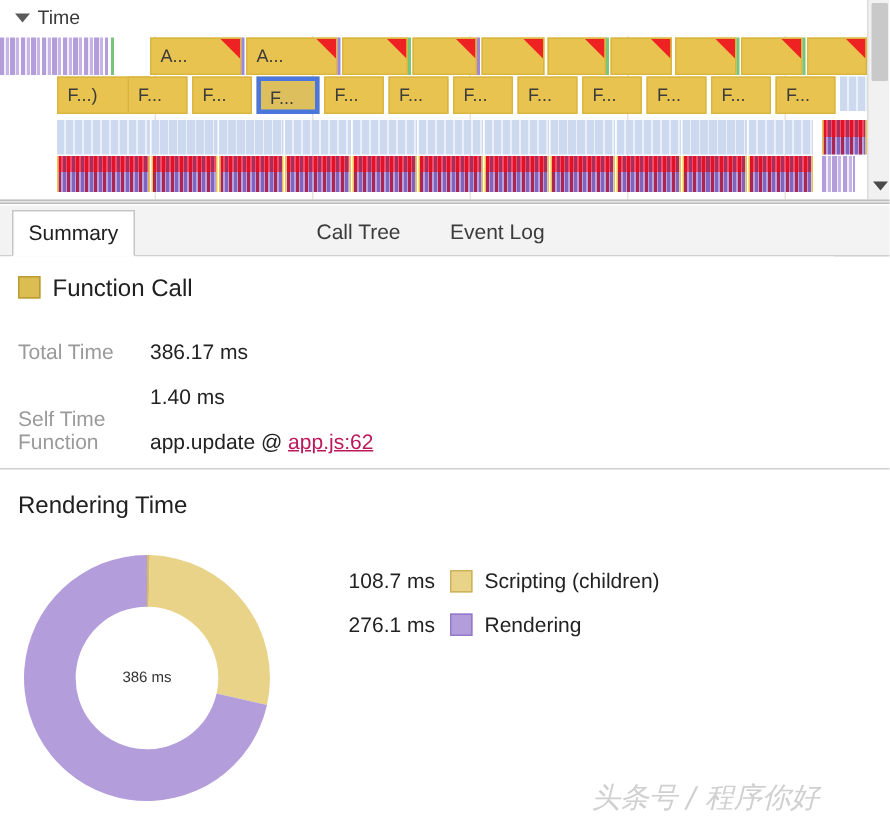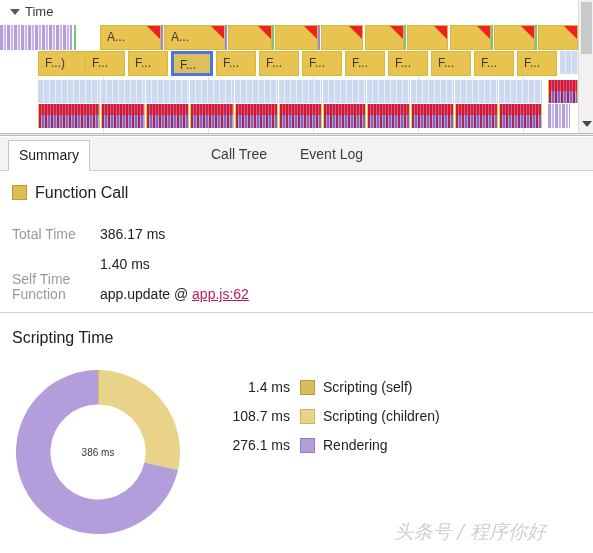--- a/index.html
+++ b/index.html
@@ -445,40 +445,35 @@
   <div class="dv-self">1.40 ms</div>
 
   <div class="drow dlabel" id="row-func">Function</div>
   <div class="dv-func">
     <span>app.update @</span>
     <a class="srclink" href="#">app.js:62</a>
   </div>
 
   <div id="section-divider"></div>
 
-  <div id="agg-title">Scripting Time</div>
+  <div id="agg-title">Rendering Time</div>
 
   <div id="donut-wrap">
     <svg id="donut" viewBox="0 0 172 172">
       <g id="donut-slices">
           <path d="M 86 4 A 82 82 0 0 1 87.86754869727616 4.021269454429202 L 87.08317824442017 38.45233628356895 A 47.559999999999995 47.559999999999995 0 0 0 86 38.440000000000005 Z" fill="#d9bc5f"></path>
           <path d="M 87.86754869727616 4.021269454429202 A 82 82 0 0 1 166.01555927764048 103.93070755676978 L 132.4090243810315 96.39981038292647 A 47.559999999999995 47.559999999999995 0 0 0 87.08317824442017 38.45233628356895 Z" fill="#e8d389"></path>
           <path d="M 166.01555927764048 103.93070755676978 A 82 82 0 1 1 85.99999999999991 4 L 85.99999999999994 38.440000000000005 A 47.559999999999995 47.559999999999995 0 1 0 132.4090243810315 96.39981038292647 Z" fill="#b39ddb"></path>
         </g>
     </svg>
     <div id="donut-center">386 ms</div>
   </div>
 
   <div id="legend">
     <div class="leg-row">
-      <span class="leg-val">1.4 ms</span>
-      <span class="leg-sw" id="sw0" style="background: rgb(217, 188, 95); border: 1px solid rgb(185, 155, 51);"></span>
-      <span class="leg-name">Scripting (self)</span>
-    </div>
-    <div class="leg-row">
       <span class="leg-val">108.7 ms</span>
       <span class="leg-sw" id="sw1" style="background: rgb(232, 211, 137); border: 1px solid rgb(205, 179, 95);"></span>
       <span class="leg-name">Scripting (children)</span>
     </div>
     <div class="leg-row">
       <span class="leg-val">276.1 ms</span>
       <span class="leg-sw" id="sw2" style="background: rgb(179, 157, 219); border: 1px solid rgb(148, 121, 201);"></span>
       <span class="leg-name">Rendering</span>
     </div>
   </div>

